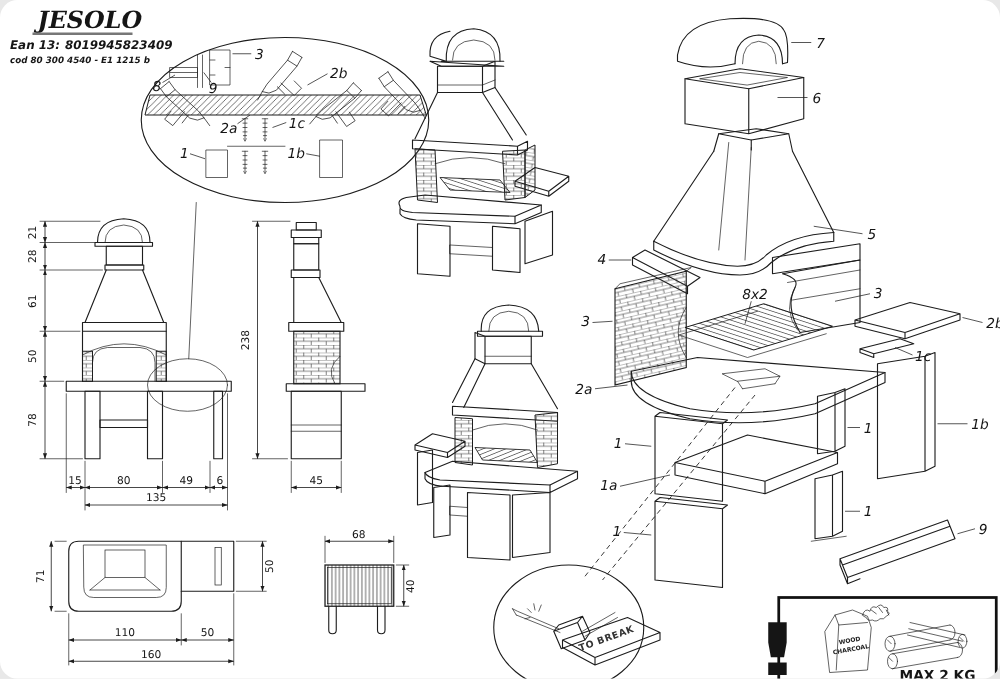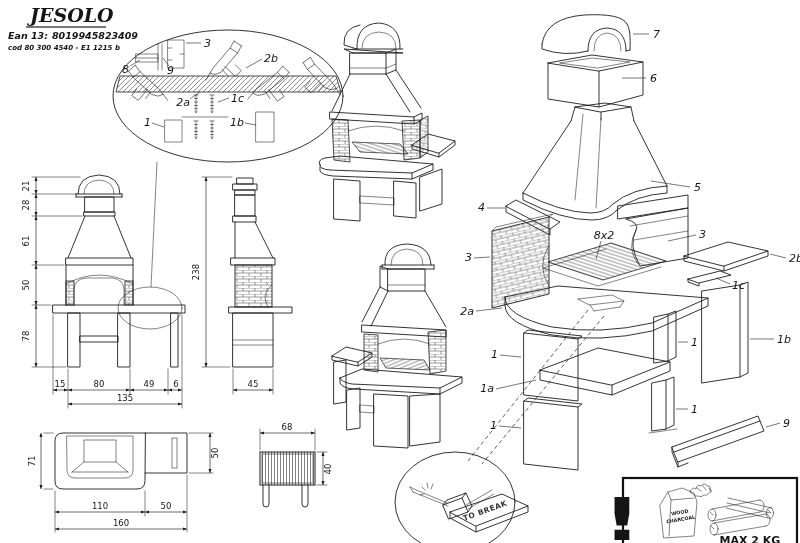--- a/index.html
+++ b/index.html
@@ -1,16 +1,16 @@
 <!DOCTYPE html>
 <html><head>
 <meta charset="utf-8">
 <style>
   html,body{margin:0;padding:0;background:#e8e8e8;}
-  .page{width:800px;height:543px;background:#fff;position:relative;overflow:hidden;margin:0 auto;}
+  .page{width:800px;height:543px;background:#fff;position:relative;overflow:hidden;margin:0 auto;border-radius:14px;}
   svg{display:block;}
   .s{stroke:#1d1d1d;fill:none;stroke-width:0.9;stroke-linecap:round;stroke-linejoin:round;}
   .t{stroke:#1d1d1d;fill:none;stroke-width:0.55;stroke-linecap:round;}
   .dimline{stroke:#1d1d1d;fill:none;stroke-width:0.65;}
   .lead{stroke:#1d1d1d;fill:none;stroke-width:0.6;}
   .dash{stroke:#1d1d1d;fill:none;stroke-width:0.7;stroke-dasharray:4 3;}
   text{font-family:"DejaVu Sans",sans-serif;fill:#151515;}
   .ttl{font-family:"DejaVu Serif",serif;font-weight:bold;font-style:italic;font-size:19px;}
   .ean{font-weight:bold;font-style:italic;font-size:9.5px;}
   .cod{font-weight:bold;font-style:italic;font-size:7px;}

